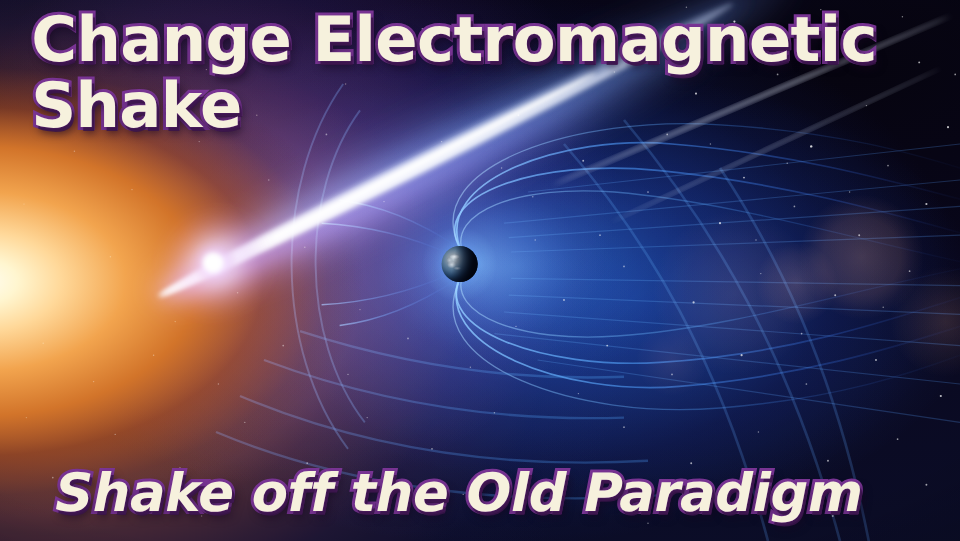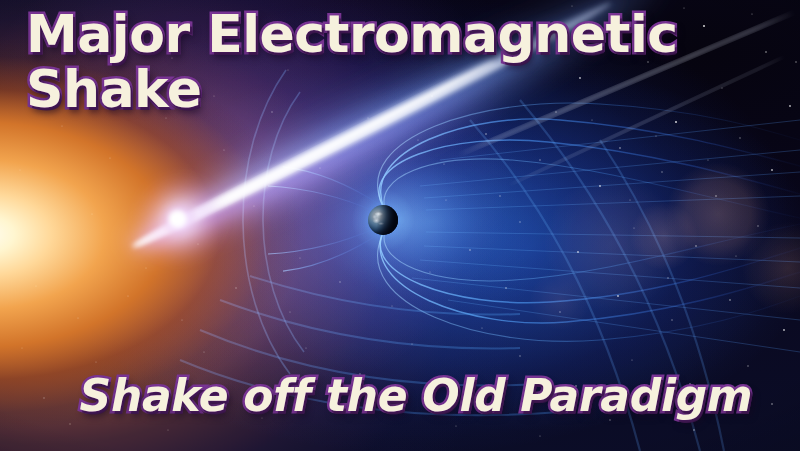--- a/index.html
+++ b/index.html
@@ -134,23 +134,22 @@
     -webkit-text-stroke: 5px #7a3595;
     paint-order: stroke fill;
     text-shadow:
       0 0 1px #7a3595,
       2px 3px 0 rgba(58,20,74,0.85),
       3px 5px 7px rgba(20,6,30,0.62);
   }
 
   .subtitle-block {
     position: absolute;
-    left: 46px; bottom: 32px;
+    left: 46px; bottom: 16px;
     width: 740px;
-    text-align: center;
   }
   .subtitle-line {
     font-family: "DejaVu Sans", sans-serif;
     font-weight: bold;
     font-style: italic;
     font-size: 44px;
     line-height: 1.05;
     letter-spacing: -0.3px;
     color: #f6f1dd;
     margin: 0;
@@ -424,21 +423,21 @@
           <circle cx="22" cy="348" r="0.6" opacity=".36"></circle>
         <circle cx="214" cy="96" r="0.6" opacity=".44"></circle>
           <circle cx="288" cy="70" r="0.6" opacity=".44"></circle>
       </g>
     </svg>
   </div>
 
   <div class="layer bg-vignette"></div>
 
   <div class="title-block">
-    <div class="title-line">Major Electromagnetic</div>
+    <div class="title-line">Change Electromagnetic</div>
     <div class="title-line">Shake</div>
   </div>
 
   <div class="subtitle-block">
     <div class="subtitle-line">Shake off the Old Paradigm</div>
   </div>
 
 </div>
 
 </body></html>

